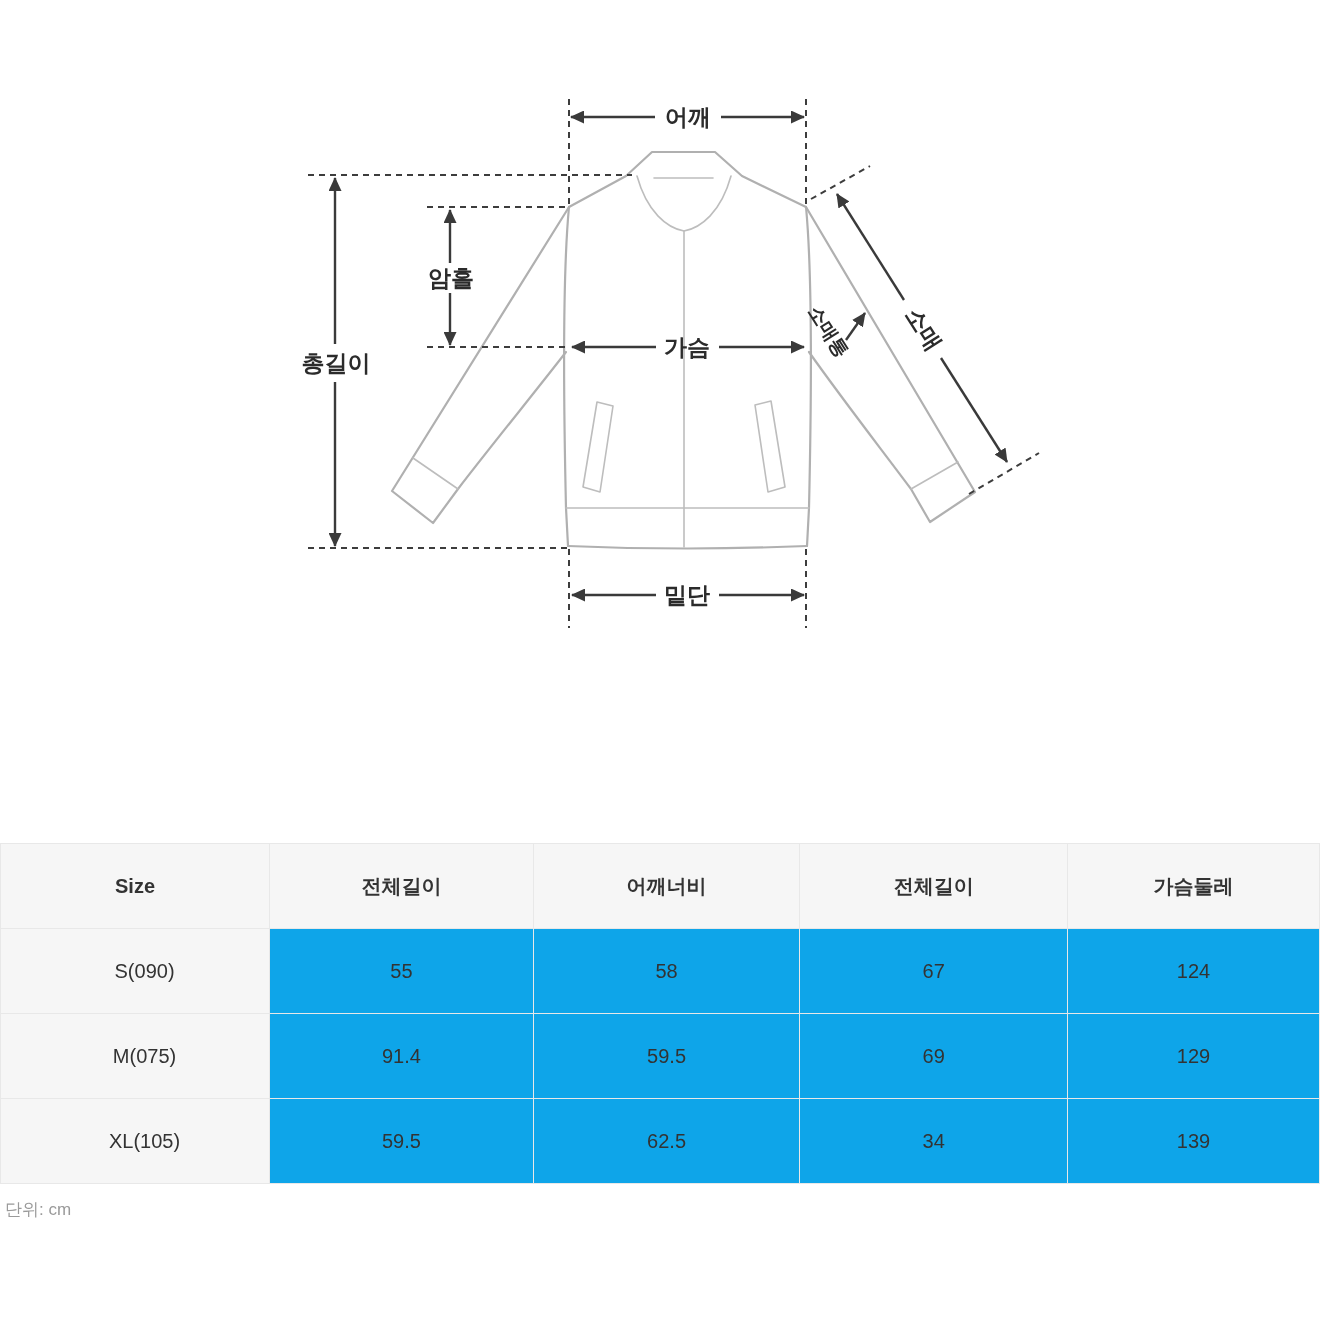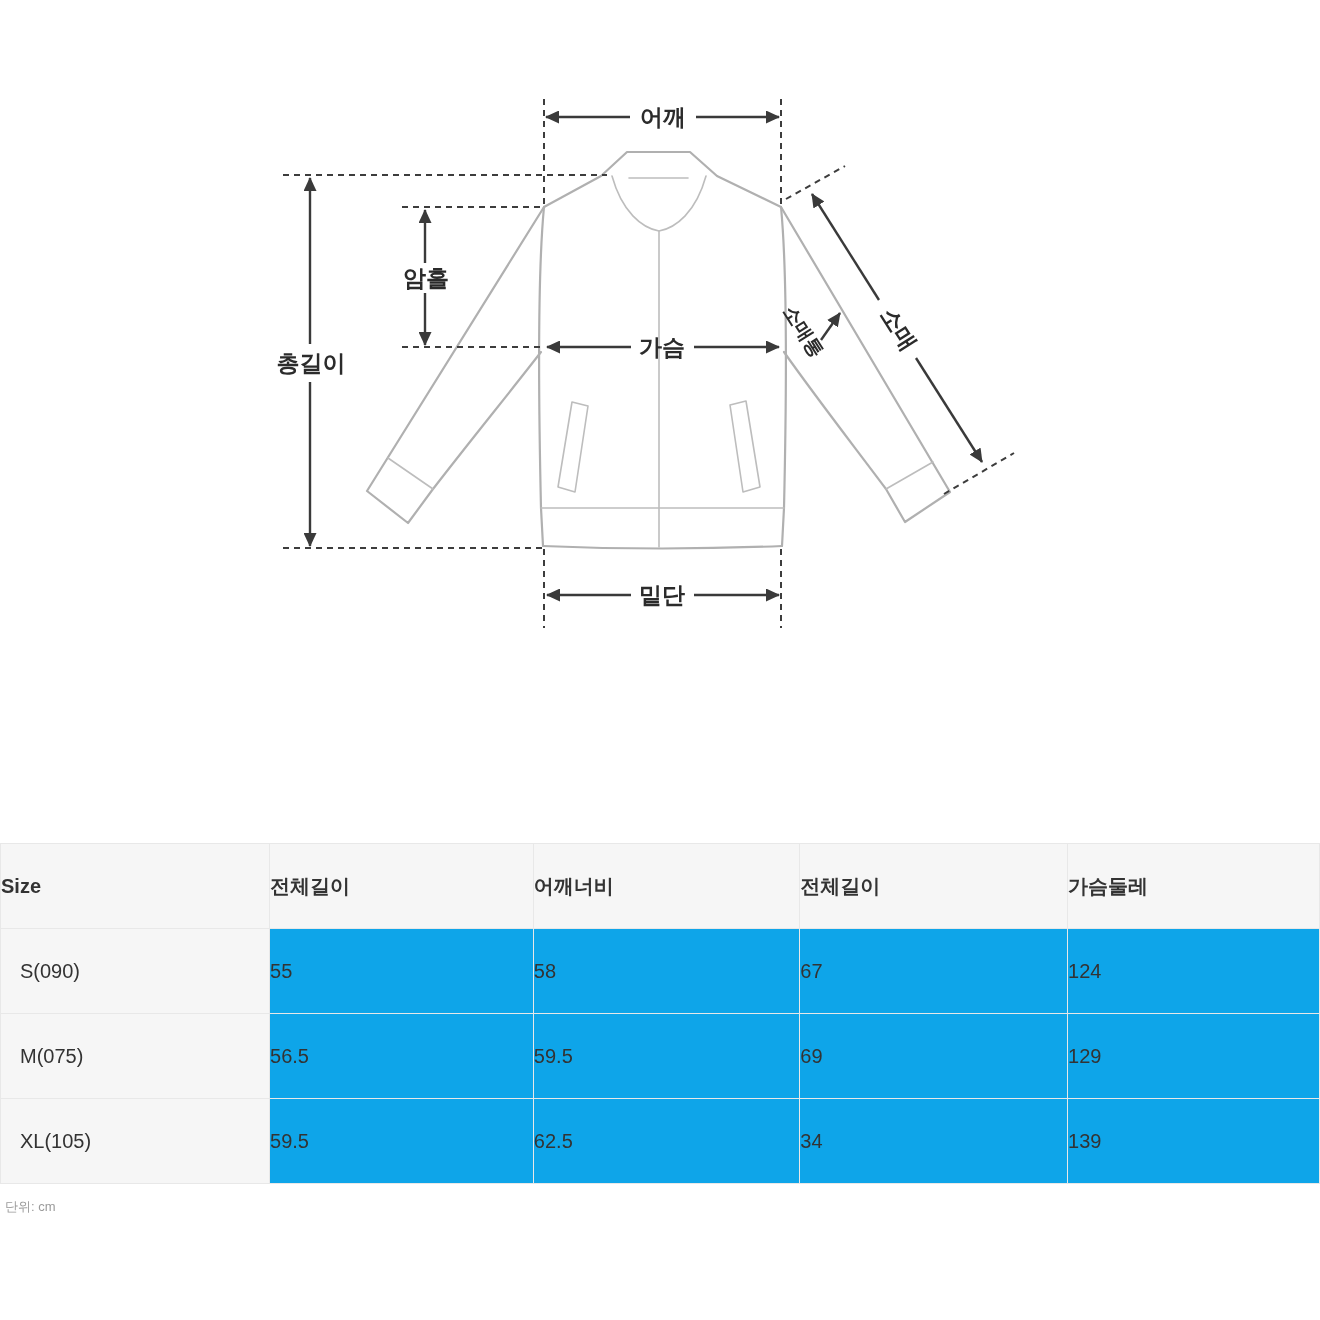--- a/index.html
+++ b/index.html
@@ -4,56 +4,56 @@
 <style>
   html, body { margin: 0; padding: 0; background: #ffffff; }
   body {
     width: 1320px; height: 1320px;
     font-family: "Liberation Sans", sans-serif;
     color: #333;
   }
   .page { width: 1320px; height: 1320px; position: relative; overflow: hidden; background: #fff; }
 
   
-  .diagram { width: 1296px; height: 700px; }
+  .diagram { width: 1296px; height: 700px; margin-left: 25px; }
   .diagram svg { display: block; }
   .jl  { stroke: #b0b0b0; stroke-width: 2.2; fill: none; stroke-linejoin: round; stroke-linecap: round; }
   .jl2 { stroke: #bdbdbd; stroke-width: 1.6; fill: none; stroke-linejoin: round; stroke-linecap: round; }
   .dash { stroke: #3d3d3d; stroke-width: 2; stroke-dasharray: 6 5; fill: none; }
   .arr  { stroke: #3a3a3a; stroke-width: 2.4; fill: none; }
   .lbl { font-family: "Liberation Sans", sans-serif; font-weight: 700; font-size: 23px; fill: #2b2b2b; }
   .lbl-sm { font-size: 19px; }
 
   
   .size-table {
     width: 100%;
     border-collapse: collapse;
     table-layout: fixed;
     margin-top: 143px;
   }
   .size-table th, .size-table td {
     border: 1px solid #e8e8e8;
     height: 84px;
-    text-align: left;
+    text-align: center;
     vertical-align: middle;
     font-size: 20px;
     color: #333;
     padding: 0;
   }
   .size-table th {
     background: #f6f6f6;
     font-weight: 700;
   }
   .size-table td { background: #0ea5e9; font-weight: 400; }
   .size-table td.size-col { background: #f6f6f6; padding-left: 19px; }
 
   .unit-note {
     margin-top: 14px;
     padding-left: 5px;
-    font-size: 13px;
+    font-size: 17px;
     color: #9a9a9a;
   }
 </style>
 </head>
 <body>
 
 <div class="page">
 
   <div class="diagram">
     <svg viewBox="0 0 1320 700" width="1320" height="700">
@@ -153,21 +153,21 @@
     <tbody>
       <tr>
         <td class="size-col">S(090)</td>
         <td>55</td>
         <td>58</td>
         <td>67</td>
         <td>124</td>
       </tr>
       <tr>
         <td class="size-col">M(075)</td>
-        <td>56.5</td>
+        <td>91.4</td>
         <td>59.5</td>
         <td>69</td>
         <td>129</td>
       </tr>
       <tr>
         <td class="size-col">XL(105)</td>
         <td>59.5</td>
         <td>62.5</td>
         <td>34</td>
         <td>139</td>

